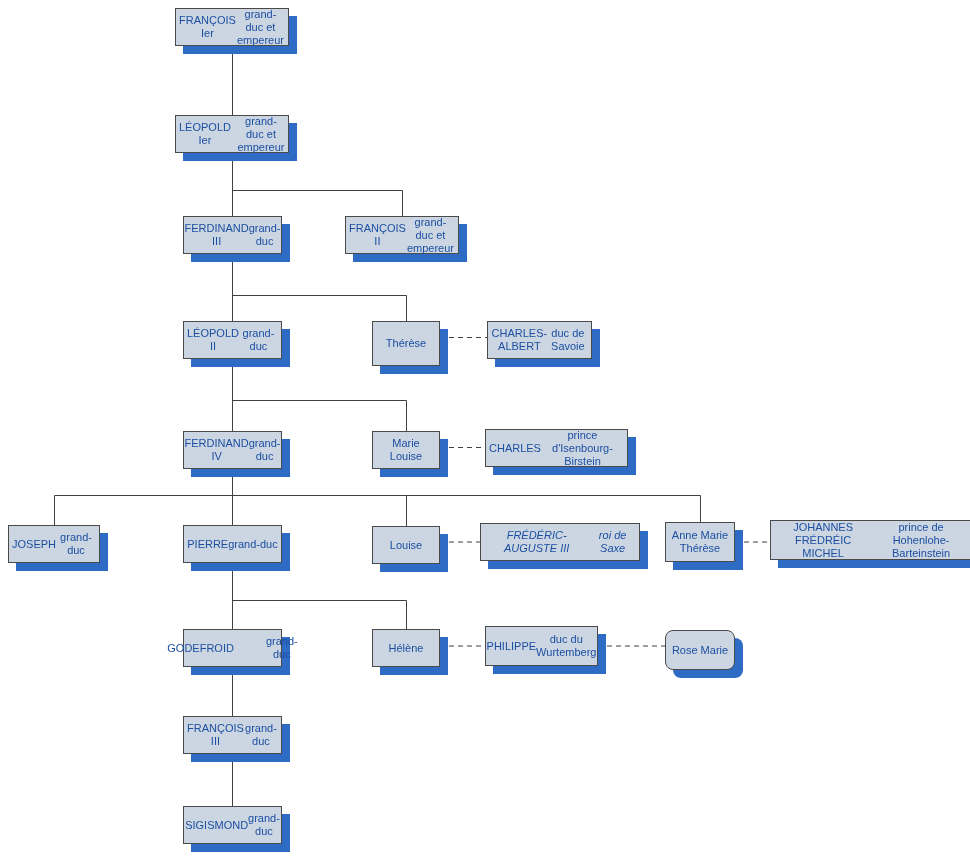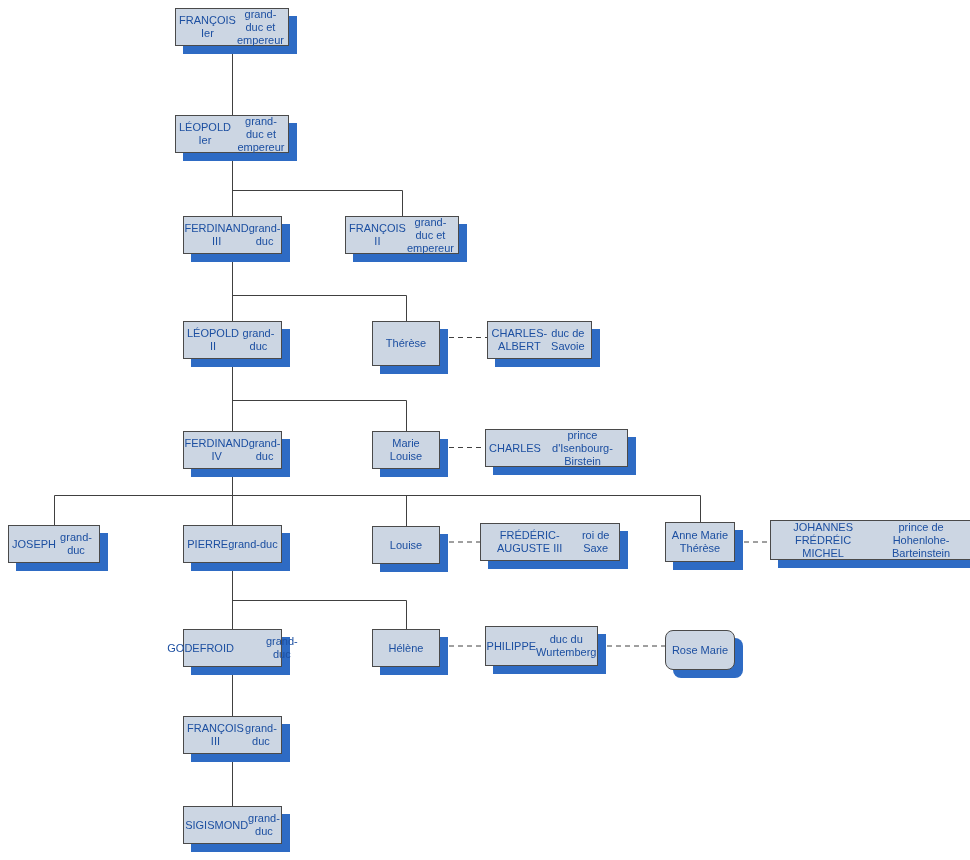--- a/index.html
+++ b/index.html
@@ -133,21 +133,21 @@
 
   <div class="node" style="left:183px; top:525px; width:99px; height:34px;">
     <div class="name">PIERRE</div>
     <div class="sub">grand-duc</div>
   </div>
 
   <div class="node" style="left:372px; top:526px; width:68px; height:32px;">
     <div class="name">Louise</div>
   </div>
 
-  <div class="node" style="left:480px; top:523px; width:140px; height:38px;">
+  <div class="node" style="left:480px; top:523px; width:160px; height:38px;font-style:italic;">
     <div class="name">FRÉDÉRIC-AUGUSTE III</div>
     <div class="sub">roi de Saxe</div>
   </div>
 
   <div class="node" style="left:665px; top:522px; width:70px; height:40px;">
     <div class="name">Anne Marie Thérèse</div>
   </div>
 
   <div class="node" style="left:770px; top:520px; width:204px; height:40px;">
     <div class="name">JOHANNES FRÉDRÉIC MICHEL</div>

